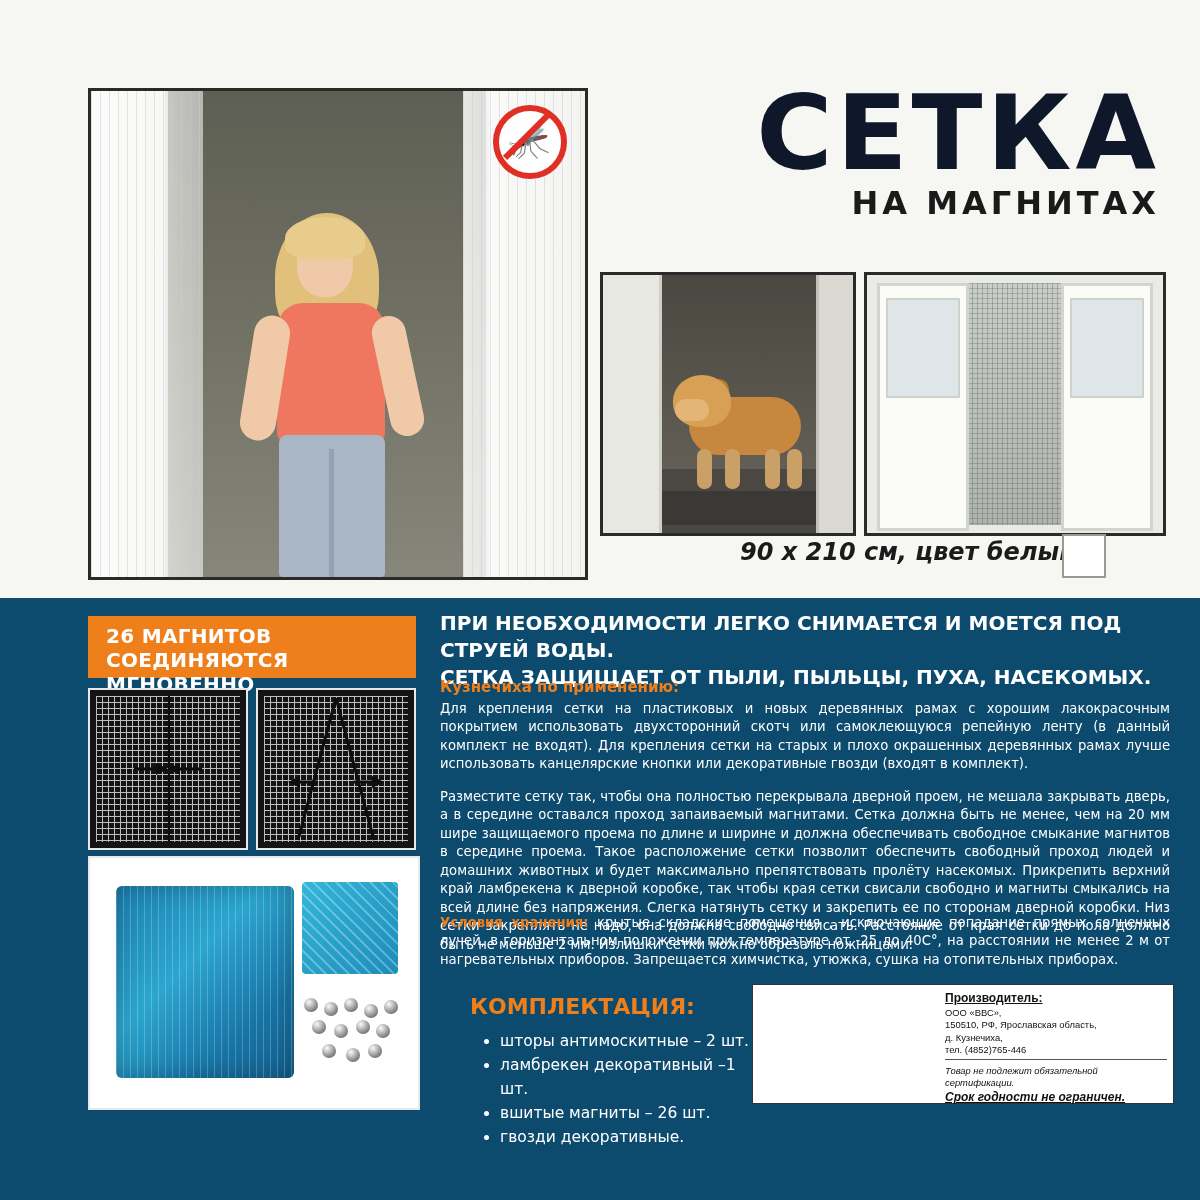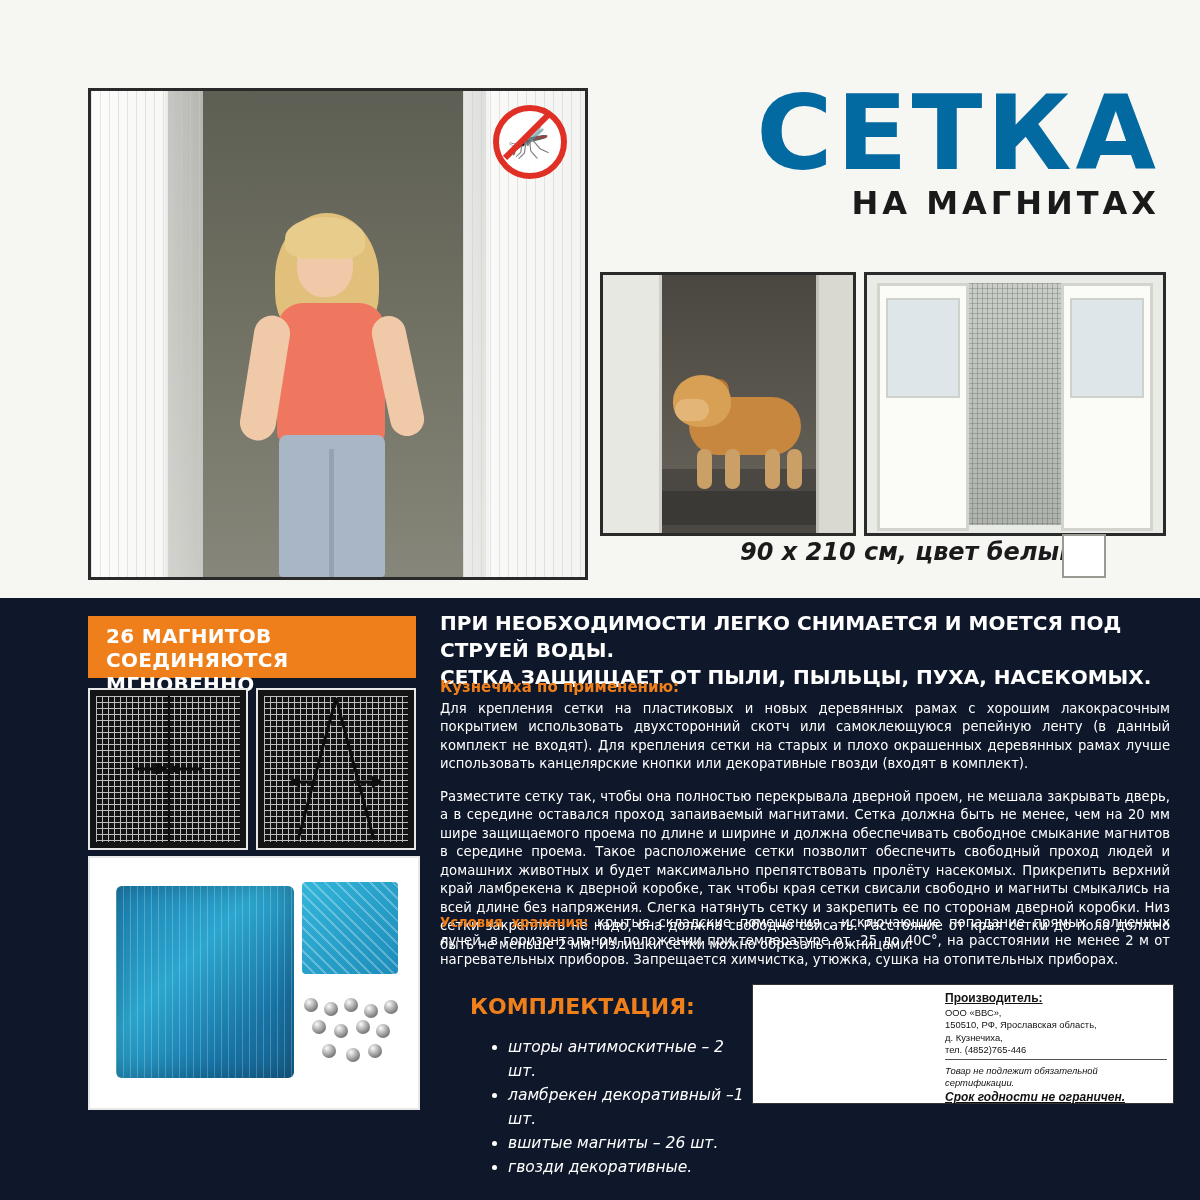--- a/index.html
+++ b/index.html
@@ -69,21 +69,21 @@
     transform:rotate(-45deg);transform-origin:center;
   }
   .mosquito-glyph{
     position:absolute;left:50%;top:50%;transform:translate(-50%,-54%);
     font-size:34px;line-height:1;color:#1d1d1d;
   }
   .title-block{
     position:absolute;left:600px;top:84px;width:560px;text-align:right;
   }
   .title-main{
-    font-size:104px;letter-spacing:4px;font-weight:bold;color:#0369a1;line-height:.96;
+    font-size:104px;letter-spacing:4px;font-weight:bold;color:#0f172a;line-height:.96;
     font-family:"DejaVu Sans", sans-serif;
   }
   .title-sub{
     margin-top:6px;font-size:40px;font-weight:bold;color:#ef7f1a;letter-spacing:1px;
     font-family:"DejaVu Sans", sans-serif;
   }
   .title-sub2{
     margin-top:0px;font-size:32px;font-weight:bold;color:#1a1a1a;letter-spacing:4px;
     font-family:"DejaVu Sans", sans-serif;
   }
@@ -116,21 +116,21 @@
     position:absolute;left:716px;top:538px;width:360px;text-align:right;
     font-size:24px;font-weight:bold;font-style:italic;color:#1b1b1b;
     font-family:"DejaVu Sans", sans-serif;
   }
   .color-swatch{
     position:absolute;left:1062px;top:534px;width:40px;height:40px;background:#ffffff;border:2px solid #9a9a92;
   }
   
   .bottom{
     position:absolute;left:0;top:598px;width:1200px;height:602px;
-    background:#0f172a;
+    background:#0c4a6e;
   }
   .badge-orange{
     position:absolute;left:88px;top:18px;width:328px;height:62px;background:#ef7f1a;
   }
   .badge-orange div{
     color:#fff;font-weight:bold;font-size:20px;letter-spacing:.3px;
     font-family:"DejaVu Sans", sans-serif;
   }
   .badge-l1{position:absolute;left:18px;top:8px;}
   .badge-l2{position:absolute;left:18px;top:32px;}
@@ -175,21 +175,21 @@
   .body-txt{
     color:#ffffff;font-size:13.2px;line-height:1.4;text-align:justify;
     font-family:"DejaVu Sans", sans-serif;
   }
   .instr{position:absolute;left:440px;top:80px;width:730px;}
   .instr p{margin:0 0 14px 0;}
   .storage{position:absolute;left:440px;top:316px;width:730px;}
   .storage .inline-title{color:#ef7f1a;font-weight:bold;}
   .kit{position:absolute;left:470px;top:396px;width:300px;}
   .kit-title{color:#ef7f1a;font-weight:bold;font-size:22px;margin-bottom:10px;font-family:"DejaVu Sans", sans-serif;}
-  .kit ul{margin:16px;padding-left:22px;font-style:italic;}
+  .kit ul{margin:8px;padding-left:22px;}
   .kit li{color:#ffffff;font-size:15.5px;line-height:1.55;font-family:"DejaVu Sans", sans-serif;}
   .label-box{
     position:absolute;left:752px;top:386px;width:420px;height:118px;background:#ffffff;border:1px solid #333;
   }
   .barcode-wrap{position:absolute;left:8px;top:6px;width:176px;height:104px;}
   .barcode{
     position:absolute;left:0;top:0;width:176px;height:76px;
     background:repeating-linear-gradient(to right,#000 0 2px,#fff 2px 4px,#000 4px 5px,#fff 5px 9px,#000 9px 12px,#fff 12px 14px);
   }
   .barcode-num{position:absolute;left:0;top:80px;width:176px;text-align:center;font-size:12px;color:#000;font-family:"Liberation Sans", sans-serif;}

